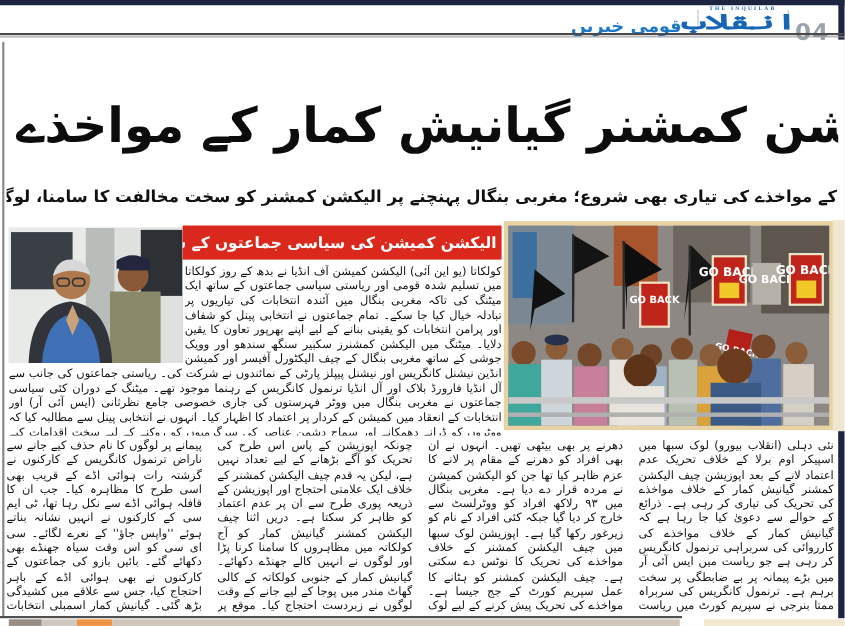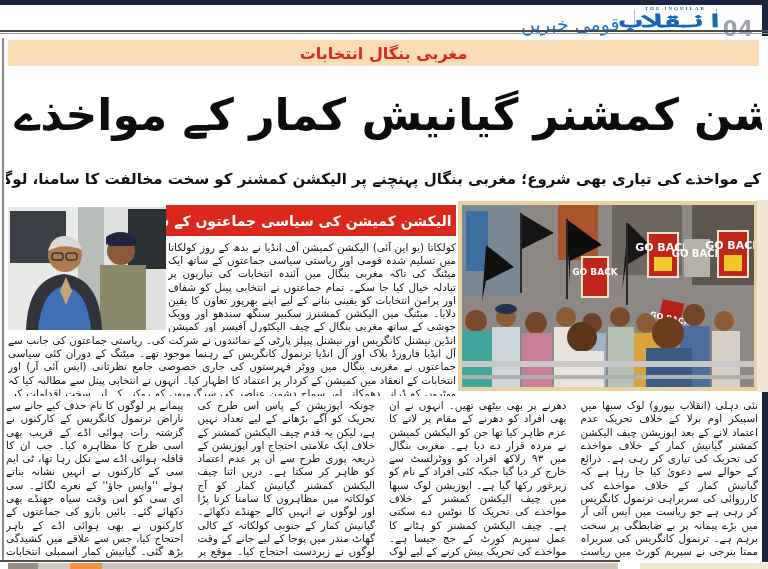--- a/index.html
+++ b/index.html
@@ -10,21 +10,21 @@
   
   .top-bar{left:0;top:0;width:768px;height:5px;background:#1d2440;}
   .corner-right{right:0;top:0;width:6px;height:36px;background:#1d2440;}
   .header{left:0;top:5px;width:762px;height:25px;background:#fff;direction:rtl;
           display:flex;align-items:center;justify-content:flex-start;}
   .page-number{color:#9aa2ab;font-size:21px;font-weight:bold;padding:0 8px 0 6px;letter-spacing:1px;margin-top:22px;}
   .hdr-divider{width:1px;height:18px;background:#b9bec4;}
   .masthead{display:flex;flex-direction:column;align-items:flex-end;padding:0 10px;line-height:1;font-family:Liberation Serif, serif;}
   .masthead-en{font-size:5px;color:#1766b5;letter-spacing:2px;font-weight:bold;}
   .masthead-ur{font-size:19px;color:#1766b5;font-weight:bold;transform:scaleX(1.9);transform-origin:center;}
-  .section-label{font-size:19px;color:#1e78c8;font-weight:normal;padding:0 14px;margin-top:12px;}
+  .section-label{font-size:16px;color:#1e78c8;font-weight:bold;padding:0 14px;margin-top:12px;}
   .header-rule-a{left:0;top:30px;width:768px;height:2px;background:#4a4a4a;}
   .header-rule-b{left:0;top:33px;width:768px;height:1px;background:#9a9a9a;}
   .left-rule{left:2px;top:38px;width:2px;height:522px;background:#8a8a8a;}
 
   
   .kicker{left:8px;top:40px;width:751px;height:26px;background:#fbdcb6;
           display:flex;align-items:center;justify-content:center;}
   .kicker span{color:#d42a20;font-weight:bold;font-size:16px;}
   .headline{left:6px;top:70px;width:756px;height:88px;display:flex;align-items:center;justify-content:center;
             font-size:44px;font-weight:bold;color:#0c0c0c;white-space:nowrap;overflow:hidden;direction:rtl;}
@@ -75,23 +75,20 @@
       <div class="masthead-en">THE INQUILAB</div>
       <div class="masthead-ur">انقلاب</div>
     </div>
     <div class="hdr-divider"></div>
     <div class="section-label">قومی خبریں</div>
   </div>
   <div class="abs header-rule-a"></div>
   <div class="abs header-rule-b"></div>
   <div class="abs left-rule"></div>
 
-  <div class="abs kicker">
-    <span>مغربی بنگال انتخابات</span>
-  </div>
   <div class="abs headline">چیف الیکشن کمشنر گیانیش کمار کے مواخذے کی تیاری</div>
   <div class="abs subheadline">اوم برلا کے بعد گیانیش کمار کے مواخذے کی تیاری بھی شروع؛ مغربی بنگال پہنچنے پر الیکشن کمشنر کو سخت مخالفت کا سامنا، لوگوں نے کالے پرچم بھی دکھائے</div>
 
   <div class="abs photo-left">
     <svg width="158" height="123" viewBox="0 0 158 123">
       <rect x="0" y="0" width="158" height="123" fill="#b9bdb9"></rect>
       <rect x="0" y="0" width="70" height="123" fill="#e8eae8"></rect>
       <rect x="2" y="4" width="56" height="52" fill="#3a3f45"></rect>
       <rect x="96" y="0" width="62" height="123" fill="#dfe1df"></rect>
       <rect x="120" y="2" width="38" height="60" fill="#2d3136"></rect>

